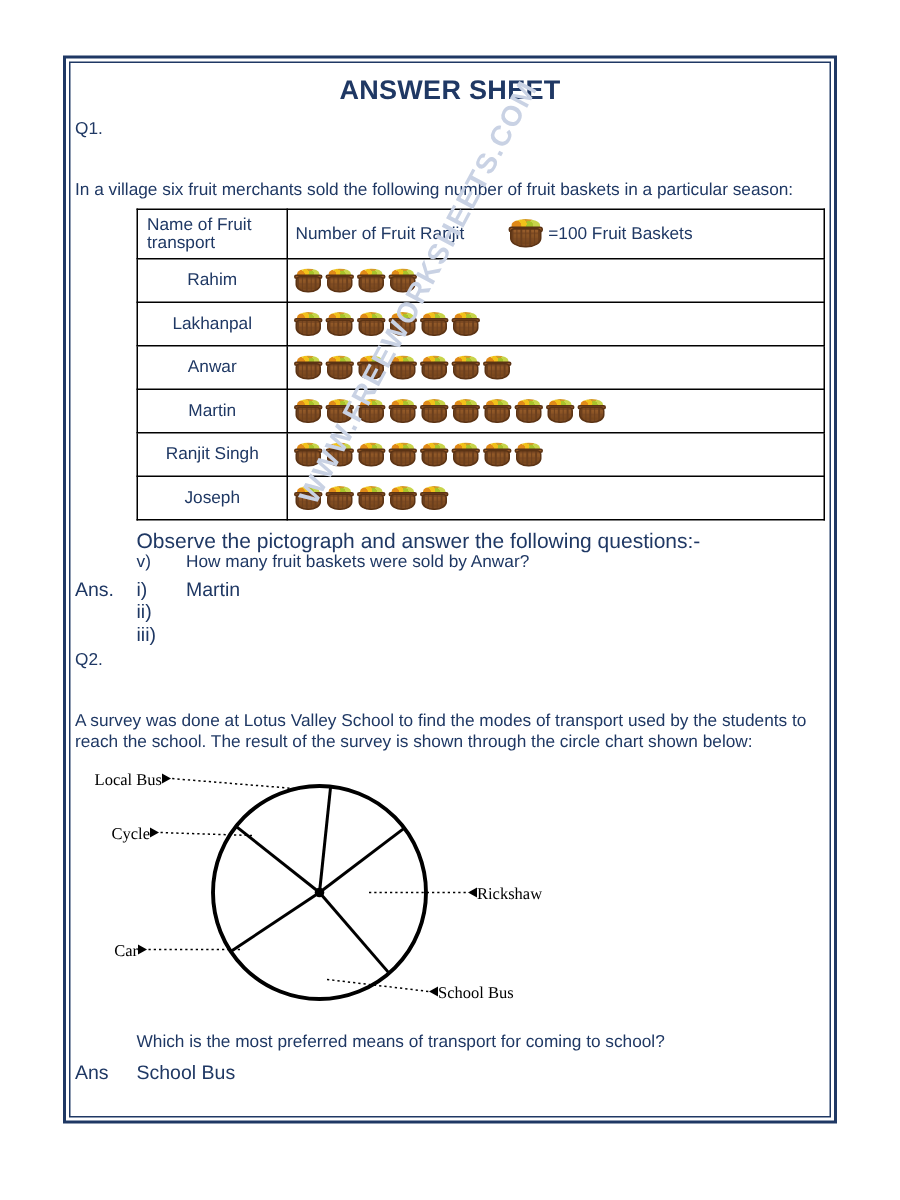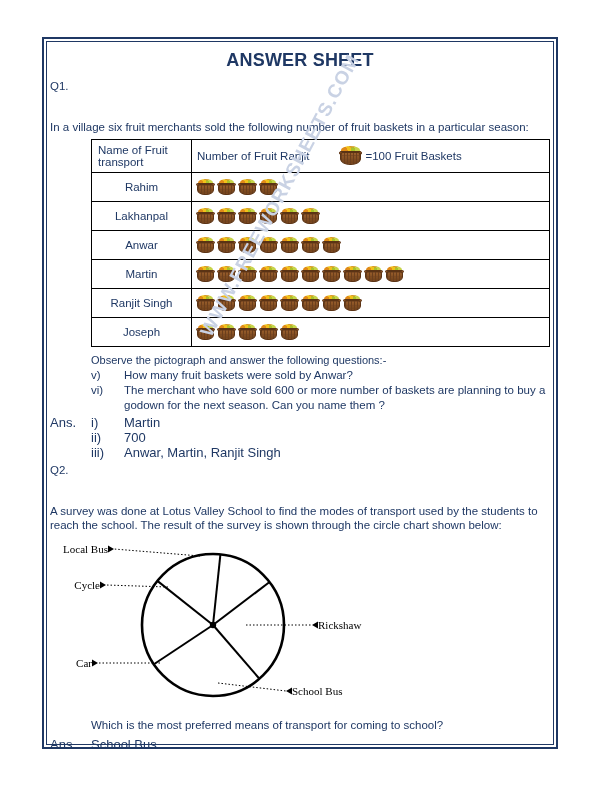--- a/index.html
+++ b/index.html
@@ -139,21 +139,21 @@
     border-radius: 2px;
   }
   .basket.small { width: 19px; height: 16px; margin-right: 2px; }
   .basket.small .fruit { left: 2px; width: 15px; height: 7px; }
   .basket.small .body  { left: 1px; top: 5px; width: 17px; height: 11px; }
   .basket.small .rim   { width: 19px; top: 4px; height: 3px; }
 
   
   .observe {
     margin-left: 41px;
-    font-size: 11px;
+    font-size: 14px;
     line-height: 15px;
     margin-top: 6px;
   }
   .subq { display: flex; margin-left: 41px; font-size: 11.5px; line-height: 15px; }
   .subq .rn { width: 33px; flex: 0 0 33px; }
   .subq .tx { flex: 1 1 auto; }
   .ansrow { display: flex; font-size: 13px; line-height: 15px; }
   .ansrow .al { width: 41px; flex: 0 0 41px; }
   .ansrow .rn { width: 33px; flex: 0 0 33px; }
   .ansrow .tx { flex: 1 1 auto; }
@@ -236,39 +236,33 @@
           </tr>
         </tbody>
     </table>
 
     <div class="observe">Observe the pictograph and answer the following questions:-</div>
 
     <div class="subq">
       <span class="rn">v)</span>
       <span class="tx">How many fruit baskets were sold by Anwar?</span>
     </div>
-    <div class="subq">
-      <span class="rn">vi)</span>
-      <span class="tx">The merchant who have sold 600 or more number of baskets are planning to buy a godown for the next season. Can you name them ?</span>
-    </div>
 
     <div class="ansrow" style="margin-top:2px;">
       <span class="al">Ans.</span>
       <span class="rn">i)</span>
       <span class="tx">Martin</span>
     </div>
     <div class="ansrow">
       <span class="al"></span>
       <span class="rn">ii)</span>
-      <span class="tx">700</span>
     </div>
     <div class="ansrow">
       <span class="al"></span>
       <span class="rn">iii)</span>
-      <span class="tx">Anwar, Martin, Ranjit Singh</span>
     </div>
 
     <div class="qrow" style="margin-top:3px;">
       <div class="qlabel">Q2.</div>
       <div class="qtext">A survey was done at Lotus Valley School to find the modes of transport used by the students to reach the school. The result of the survey is shown through the circle chart shown below:</div>
     </div>
 
     <div id="chart-wrap">
       <svg id="chart-svg" width="400" height="170" viewBox="0 0 400 170">
         <g id="pie-sectors">

